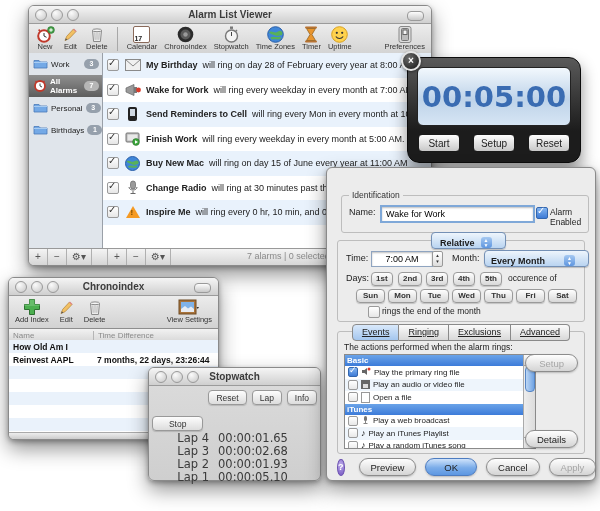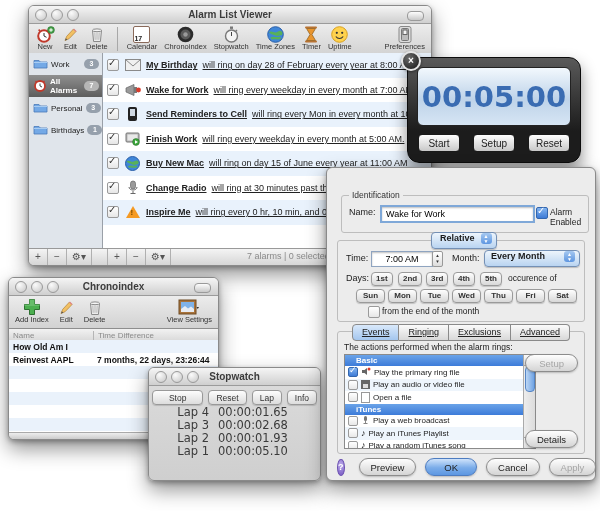--- a/index.html
+++ b/index.html
@@ -28,21 +28,21 @@
   .cal-icon{width:15px;height:15px;border:1px solid #8a6a5a;border-radius:2px;background:#fff;overflow:hidden;}
   .cal-top{height:4px;background:linear-gradient(#ff9a40,#dd4a18);}
   .cal-num{font-size:7px;text-align:center;font-weight:bold;color:#222;line-height:9px;}
   .mbody{position:absolute;left:0;right:0;top:47px;bottom:16px;background:#fff;display:flex;}
   .sidebar{width:73px;background:#e0e5eb;border-right:1px solid #9aa0a8;flex:none;}
   .srow{height:22px;display:flex;align-items:center;padding:0 3px 0 4px;gap:3px;font-size:8px;color:#222;}
   .srow.sel{background:linear-gradient(#8f8f8f,#5d5d5d);color:#fff;font-weight:bold;}
   .sbadge{margin-left:auto;background:#96a0ac;color:#fff;border-radius:7px;font-size:7px;
           padding:0 4px;line-height:10px;min-width:7px;text-align:center;font-weight:bold;}
   .srow.sel .sbadge{background:#b6b6b6;}
-  .alist{flex:1;background:#fff;overflow:hidden;text-decoration:underline;}
+  .alist{flex:1;background:#fff;overflow:hidden;}
   .arow{height:24.5px;display:flex;align-items:center;padding:0 4px;gap:5px;font-size:9px;}
   .arow:nth-child(odd){background:#e9f2fc;}
   .aname{font-weight:bold;white-space:nowrap;}
   .adesc{white-space:nowrap;}
   .cb{width:10px;height:10px;border:1px solid #9a9a9a;border-radius:2px;flex:none;
       background:linear-gradient(#ffffff,#e6e6e6);position:relative;}
   .cb.on::after{content:"✓";position:absolute;left:0px;top:-3px;font-size:10px;color:#333;font-weight:bold;}
   .cbblue{background:linear-gradient(#82b4f0,#3e7bd6);border-color:#3366ae;}
   .cbblue.on::after{color:#fff;}
   .ricon{width:17px;height:17px;flex:none;display:flex;align-items:center;justify-content:center;}
@@ -66,41 +66,41 @@
           background:radial-gradient(circle at 35% 30%,#6a6a6a,#151515);border:2px solid #e4e4e4;
           color:#fff;display:flex;align-items:center;justify-content:center;font-size:10px;
           font-weight:bold;box-shadow:0 1px 3px rgba(0,0,0,.5);line-height:10px;}
   
   .ewin{background:#ececec;}
   .group{position:absolute;border:1px solid #bdbdbd;border-radius:3px;}
   .glabel{position:absolute;top:-6px;left:7px;background:#ececec;padding:0 3px;font-size:8.5px;color:#333;}
   .lbl{font-size:9px;color:#222;}
   .tfield{background:#fff;border:1px solid #8fa4c0;box-shadow:inset 0 1px 2px rgba(0,0,0,.25);
           font-size:9px;padding:0 4px;display:flex;align-items:center;height:14px;color:#000;}
-  .popup{display:inline-flex;align-items:flex-start;border:1px solid #7490b5;border-radius:4px;
+  .popup{display:inline-flex;align-items:flex-end;border:1px solid #7490b5;border-radius:4px;
          background:linear-gradient(#eef5fc,#b9d4f1);font-size:9px;font-weight:bold;height:15px;
-         padding:0 4px 0 8px;color:#1a1a1a;box-shadow:0 1px 1px rgba(0,0,0,.2);}
+         padding:0 13px 0 8px;color:#1a1a1a;box-shadow:0 1px 1px rgba(0,0,0,.2);}
   .pcar{margin-left:6px;width:11px;height:11px;border-radius:3px;
         background:linear-gradient(#a5c8f1,#5e96e0);color:#fff;font-size:5px;line-height:5px;
         display:flex;flex-direction:column;align-items:center;justify-content:center;}
   .stepper{width:9px;height:14px;display:flex;flex-direction:column;border:1px solid #999;border-radius:2px;
            background:linear-gradient(#fff,#ddd);font-size:4.5px;line-height:6px;align-items:center;
            justify-content:center;color:#333;}
   .sbtn{border:1px solid #9a9a9a;border-radius:4px;background:linear-gradient(#fefefe,#d8d8d8);
         font-size:8px;font-weight:bold;padding:0 4px;height:12px;line-height:12px;color:#333;
         box-shadow:0 1px 1px rgba(0,0,0,.18);display:inline-block;}
   .tabs{position:absolute;display:flex;justify-content:center;width:100%;text-decoration:underline;}
   .tab{border:1px solid #8a8a8a;border-left:none;padding:0 9px;font-size:9px;height:15px;line-height:15px;
        background:linear-gradient(#fbfbfb,#d8d8d8);color:#222;}
   .tab:first-child{border-left:1px solid #8a8a8a;border-radius:4px 0 0 4px;}
   .tab:last-child{border-radius:0 4px 4px 0;}
   .tab.sel{background:linear-gradient(#d9e9fb,#a4c6ee);}
   .actlist{position:absolute;border:1px solid #8a8a8a;background:#fff;overflow:hidden;}
   .ghead{background:linear-gradient(#6aa3e8,#3c7bd9);color:#fff;font-weight:bold;font-size:8px;
-         padding:0 11px;height:11px;line-height:11px;}
+         padding:0 2px;height:11px;line-height:11px;}
   .act{display:flex;align-items:center;gap:3px;height:12.5px;font-size:8px;padding:0 3px;}
   .act:nth-child(odd){background:#eef5fc;}
   .cbs{width:8px;height:8px;border:1px solid #9a9a9a;border-radius:2px;flex:none;
        background:linear-gradient(#fff,#e8e8e8);position:relative;}
   .cbs.on{background:linear-gradient(#82b4f0,#3e7bd6);border-color:#3366ae;}
   .cbs.on::after{content:"✓";position:absolute;left:0;top:-3px;font-size:9px;color:#fff;font-weight:bold;}
   .vsb{position:absolute;right:0;top:0;bottom:0;width:11px;border-left:1px solid #aaa;
        background:linear-gradient(90deg,#ededed,#dcdcdc);}
   .varrow{position:absolute;left:0;width:10px;height:10px;font-size:6px;text-align:center;line-height:10px;
           color:#333;background:linear-gradient(#fafafa,#ddd);border-bottom:1px solid #aaa;}
@@ -128,21 +128,21 @@
   .tc1{width:80px;padding-left:4px;white-space:nowrap;overflow:hidden;}
   .tc2{flex:1;padding-left:4px;white-space:nowrap;}
   .cfoot{position:absolute;left:0;right:0;bottom:0;height:6px;border-radius:0 0 5px 5px;
          background:linear-gradient(#eee,#ccc);border-top:1px solid #aaa;}
   
   .swwin{background:linear-gradient(#dcdcdc,#cfcfcf);}
   .swbtns{display:flex;justify-content:center;gap:5px;margin-top:4px;}
   .swbtn{height:13px;border-radius:4px;border:1px solid #999;background:linear-gradient(#fdfdfd,#dcdcdc);
          font-size:8.5px;padding:0 7px;color:#333;display:flex;align-items:center;
          box-shadow:0 1px 1px rgba(0,0,0,.15);}
-  .swbtn.wide{padding:0 16px;}
+  .swbtn.wide{padding:0 16px;margin-top:26px;}
   .swtime{font-size:20px;color:#2e2e2e;text-align:center;margin-top:3px;
           font-family:"DejaVu Sans",sans-serif;letter-spacing:0.5px;}
   .lapline{display:flex;justify-content:center;gap:9px;font-size:11.5px;color:#3a3a3a;height:13px;
            font-family:"DejaVu Sans",sans-serif;}
   .lapl{width:40px;text-align:right;}
   .lapt{width:82px;text-align:left;}
   .wtri{width:0;height:0;border-left:7px solid transparent;border-right:7px solid transparent;
         border-bottom:12px solid #f59a23;position:relative;}
   .wtri::after{content:"!";position:absolute;left:-2px;top:2px;font-size:8px;font-weight:bold;color:#7a4a00;}
   .phoneic{width:9px;height:14px;background:#222;border-radius:2px;position:relative;}
@@ -551,21 +551,21 @@
       <span class="sbtn" style="position:absolute;left:142px;top:31px;">5th</span>
       <span class="lbl" style="position:absolute;left:170px;top:32px;font-size:8.5px;">occurence of</span>
       <span class="sbtn" style="position:absolute;left:18px;top:48px;width:19px;text-align:center;">Sun</span>
       <span class="sbtn" style="position:absolute;left:50px;top:48px;width:19px;text-align:center;">Mon</span>
       <span class="sbtn" style="position:absolute;left:82px;top:48px;width:19px;text-align:center;">Tue</span>
       <span class="sbtn" style="position:absolute;left:114px;top:48px;width:19px;text-align:center;">Wed</span>
       <span class="sbtn" style="position:absolute;left:146px;top:48px;width:19px;text-align:center;">Thu</span>
       <span class="sbtn" style="position:absolute;left:178px;top:48px;width:19px;text-align:center;">Fri</span>
       <span class="sbtn" style="position:absolute;left:210px;top:48px;width:19px;text-align:center;">Sat</span>
       <span class="cb" style="position:absolute;left:30px;top:65px;"></span>
-      <span class="lbl" style="position:absolute;left:44px;top:65px;font-size:8.5px;">from the end of the month</span>
+      <span class="lbl" style="position:absolute;left:44px;top:65px;font-size:8.5px;">rings the end of the month</span>
     </div>
 
     <div class="tabs" style="top:156px;z-index:2;">
       <span class="tab sel">Events</span>
       <span class="tab">Ringing</span>
       <span class="tab">Exclusions</span>
       <span class="tab">Advanced</span>
     </div>
     <div class="group" style="left:10px;top:163px;width:246px;height:121px;">
       <span class="lbl" style="position:absolute;left:6px;top:10px;font-size:8.5px;">The actions performed when the alarm rings:</span>

